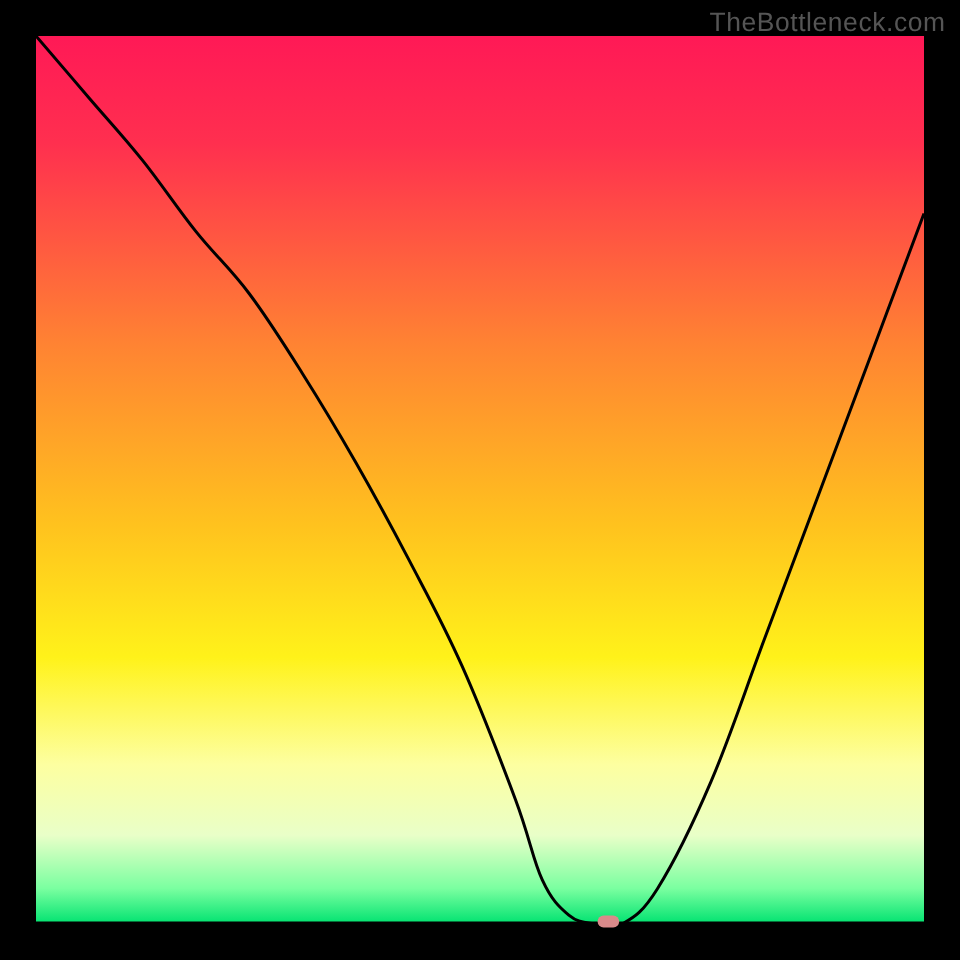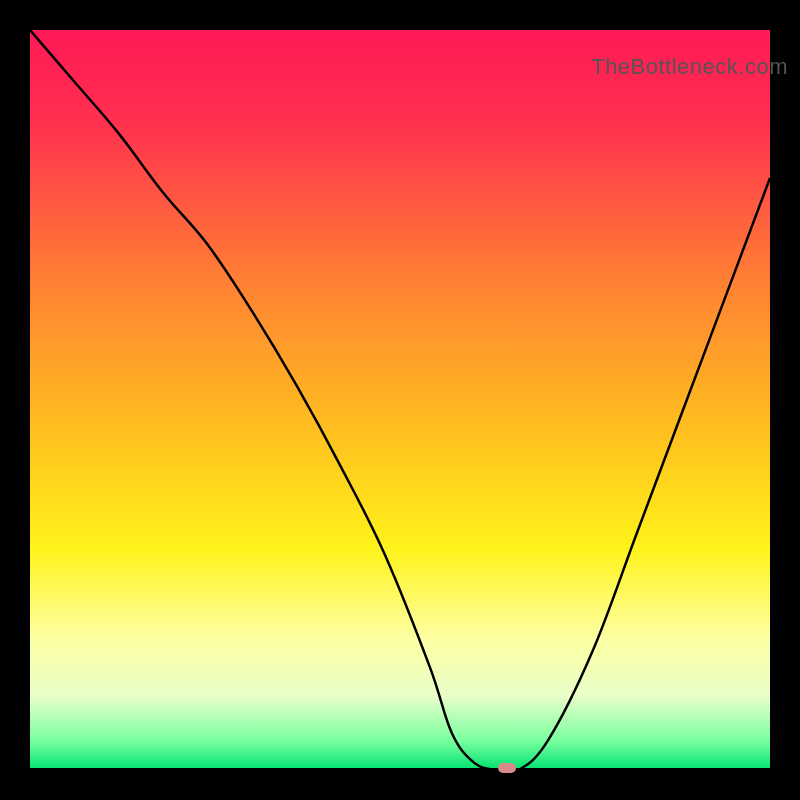--- a/index.html
+++ b/index.html
@@ -13,21 +13,20 @@
   }
   .watermark {
     position: absolute;
     top: 6px;
     right: 12px;
     color: #555;
     font-size: 22px;
     font-weight: 500;
     letter-spacing: 0.5px;
     z-index: 10;
-    margin-top: 48px;
   }
   .plot-area {
     position: absolute;
     left: 30px;
     top: 30px;
     width: 740px;
     height: 740px;
   }
   .gradient-bg {
     position: absolute;

